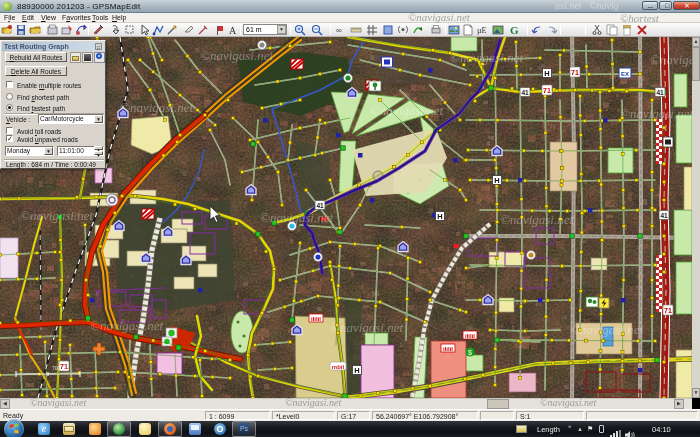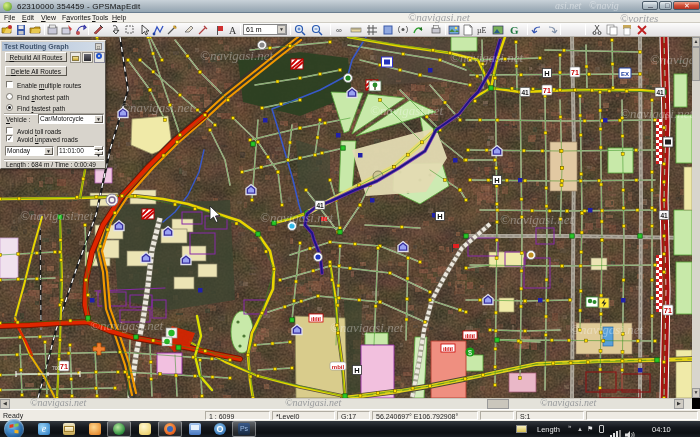--- a/index.html
+++ b/index.html
@@ -2235,41 +2235,41 @@
 <text x="500" y="224" font-family="Liberation Serif" font-style="italic" font-size="13" fill="#ffffff" opacity="0.33">©navigasi.net</text>
 <text x="90" y="330" font-family="Liberation Serif" font-style="italic" font-size="13" fill="#ffffff" opacity="0.33">©navigasi.net</text>
 <text x="330" y="332" font-family="Liberation Serif" font-style="italic" font-size="13" fill="#ffffff" opacity="0.33">©navigasi.net</text>
 <text x="570" y="334" font-family="Liberation Serif" font-style="italic" font-size="13" fill="#ffffff" opacity="0.33">©navigasi.net</text>
 <text x="200" y="60" font-family="Liberation Serif" font-style="italic" font-size="13" fill="#ffffff" opacity="0.33">©navigasi.net</text>
 <text x="450" y="62" font-family="Liberation Serif" font-style="italic" font-size="13" fill="#ffffff" opacity="0.33">©navigasi.net</text>
 <text x="650" y="64" font-family="Liberation Serif" font-style="italic" font-size="13" fill="#ffffff" opacity="0.33">©navigasi.net</text>
 </svg>
 <div id="titlebar">
  <div class="ico"></div>
-    <div class="ttxt">62310000 354459 - GPSMapEdit</div>
+    <div class="ttxt">88930000 201203 - GPSMapEdit</div>
  <div class="wbtn" id="wmin">
       <div class="wg" style="top:2px">─</div>
     </div>
  <div class="wbtn" id="wmax">
       <div class="wg">□</div>
     </div>
  <div class="wbtn" id="wcls">
       <div class="wg" style="color:#fff;left:10px">✕</div>
     </div>
  <div class="wmkw" style="left:555px;top:0px;font-size:10px">asi.net &nbsp; ©navig</div>
 </div>
 <div id="menubar">
  <span style="left:4px">F<u>i</u>le</span>
     <span style="left:22px"><u>E</u>dit</span>
     <span style="left:41px"><u>V</u>iew</span>
     <span style="left:62px">F<u>a</u>vorites</span>
     <span style="left:92px"><u>T</u>ools</span>
     <span style="left:112px"><u>H</u>elp</span>
  <div class="wmk" style="left:408px;top:-2px">©navigasi.net</div>
- <div class="wmk" style="left:620px;top:-1px">©vorites</div>
+ <div class="wmk" style="left:620px;top:-1px">©hortest</div>
 </div>
 <div id="toolbar">
     <svg style="position:absolute;left:1px;top:1px" width="12" height="12" viewBox="0 0 12 12">
       <path d="M1,4 L5,4 L6,3 L10,3 L10,9 L1,9 Z" fill="#d8b020" stroke="#7a5a10" stroke-width="0.7"></path>
       <path d="M5,5 L11,5 L9,9 L3,9 Z" fill="#f0d060"></path>
       <circle cx="9" cy="3" r="2" fill="#c03030"></circle>
     </svg>
     <svg style="position:absolute;left:15px;top:1px" width="12" height="12" viewBox="0 0 12 12">
       <rect x="2" y="1" width="8" height="10" fill="#3858a8"></rect>
       <rect x="3.5" y="1.5" width="5" height="3.5" fill="#e8e8e8"></rect>

